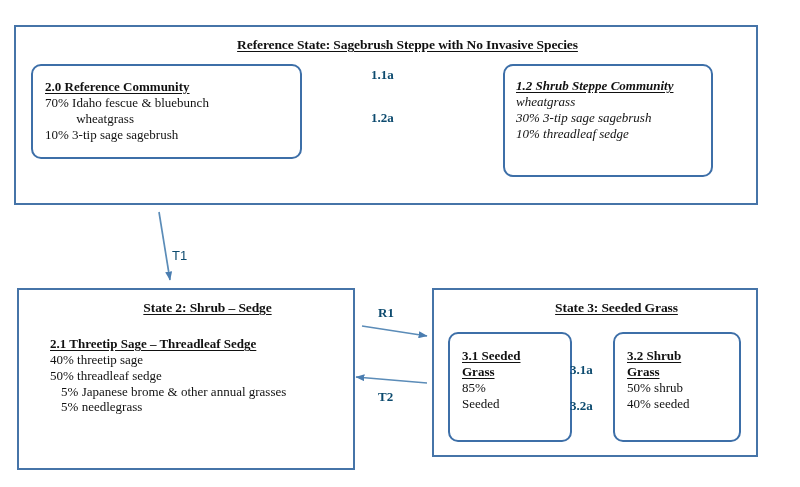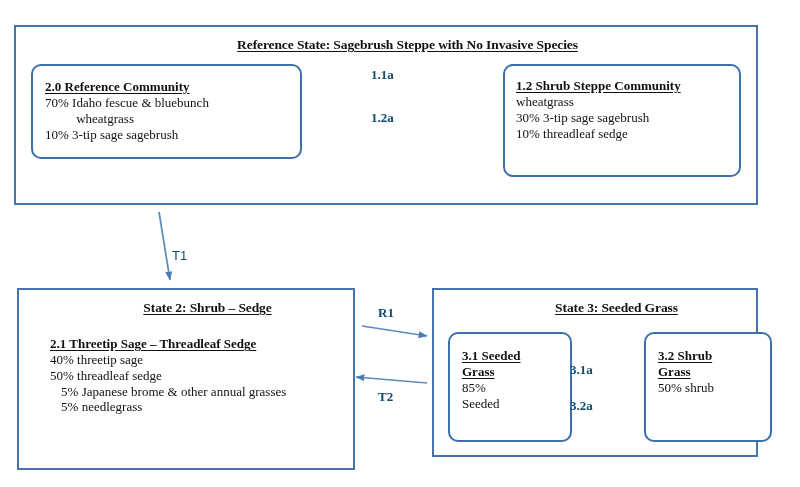--- a/index.html
+++ b/index.html
@@ -139,21 +139,21 @@
 
   <div class="community-box" style="left:31px; top:64px; width:271px; height:95px;">
     <div class="box-body" style="left:12px; top:13px; right:8px;">
       <span class="box-heading">2.0 Reference Community</span>
       <span class="box-line">70% Idaho fescue &amp; bluebunch</span>
       <span class="box-line indent">wheatgrass</span>
       <span class="box-line">10% 3-tip sage sagebrush</span>
     </div>
   </div>
 
-  <div class="community-box" style="left:503px; top:64px; width:238px; height:113px;">
+  <div class="community-box" style="left:503px; top:64px; width:210px; height:113px;font-style:italic;">
     <div class="box-body" style="left:11px; top:12px; right:6px;">
       <span class="box-heading">1.2 Shrub Steppe Community</span>
       <span class="box-line">wheatgrass</span>
       <span class="box-line">30% 3-tip sage sagebrush</span>
       <span class="box-line">10% threadleaf sedge</span>
     </div>
   </div>
 
   <div class="arrow-label serif-bold" style="left:371px; top:67px;">1.1a</div>
   <div class="arrow-label serif-bold" style="left:371px; top:110px;">1.2a</div>
@@ -180,24 +180,25 @@
 
   <div class="community-box" style="left:448px; top:332px; width:124px; height:110px;">
     <div class="box-body" style="left:12px; top:14px; right:4px;">
       <span class="box-heading">3.1 Seeded</span>
       <span class="box-heading">Grass</span>
       <span class="box-line">85%</span>
       <span class="box-line">Seeded</span>
     </div>
   </div>
 
-  <div class="community-box" style="left:613px; top:332px; width:128px; height:110px;margin-left:31px;">
+  <div class="community-box" style="left:613px; top:332px; width:128px; height:110px;">
     <div class="box-body" style="left:12px; top:14px; right:4px;">
       <span class="box-heading">3.2 Shrub</span>
       <span class="box-heading">Grass</span>
       <span class="box-line">50% shrub</span>
+      <span class="box-line">40% seeded</span>
     </div>
   </div>
 
   <div class="arrow-label serif-bold" style="left:570px; top:332px;margin-top:30px;">3.1a</div>
   <div class="arrow-label serif-bold" style="left:570px; top:398px;">3.2a</div>
 
 </div>
 
 </body></html>

